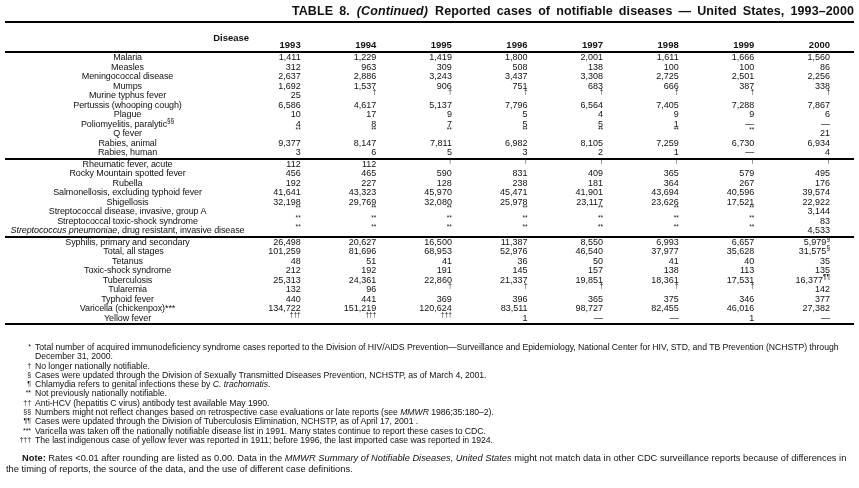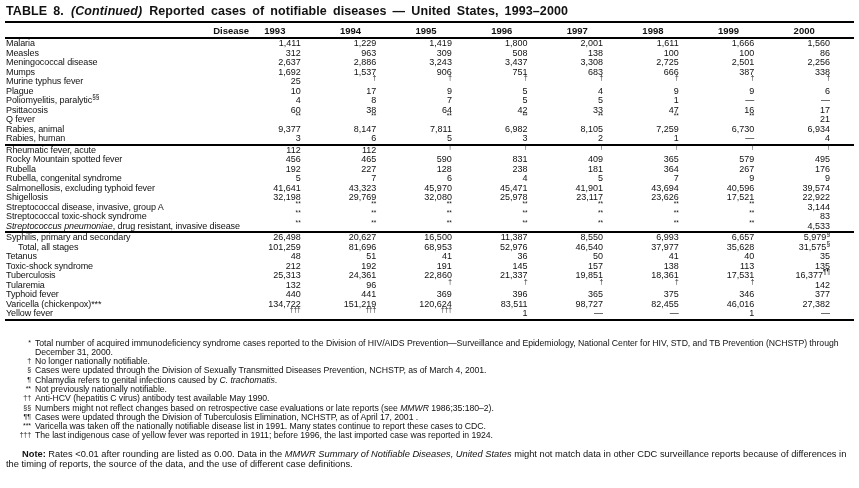--- a/index.html
+++ b/index.html
@@ -9,40 +9,40 @@
     background: #ffffff;
     color: #111111;
     font-family: "Liberation Sans", sans-serif;
     -webkit-font-smoothing: antialiased;
   }
   .page { width: 859px; height: 488px; padding: 2px 5px 0 5px; overflow: hidden; }
 
   .title {
     font-size: 12.5px; font-weight: bold; white-space: nowrap;
     padding: 2px 0 3px 1px; border-bottom: 2px solid #000;
-    letter-spacing: 0.1px; word-spacing: 2.5px;
+    letter-spacing: 0.1px; word-spacing: 2.5px; text-align: right;
   }
   .title .continued { font-style: italic; margin: 0 7px; }
 
   table { width: 849px; border-collapse: collapse; table-layout: fixed; }
   col.c-disease { width: 244px; }
   col.c-year { width: 75.6px; }
 
   thead th {
-    font-size: 9.5px; font-weight: bold; text-align: center;
-    padding: 2px 24px 1px 0; border-bottom: 2px solid #000; white-space: nowrap;
+    font-size: 9.5px; font-weight: bold; text-align: right;
+    padding: 16px 24px 1px 0; border-bottom: 2px solid #000; white-space: nowrap;
   }
   thead th.disease-h { text-align: right; padding: 2px 0 1px 1px; }
 
   tbody td {
     font-size: 9px; line-height: 9.5px; height: 9.5px;
     white-space: nowrap; text-align: right; padding: 0 24px 0 0;
   }
   tbody td.disease {
-    text-align: left; padding: 0 0 0 1px; letter-spacing: -0.1px; overflow: visible;
+    text-align: center; padding: 0 0 0 1px; letter-spacing: -0.1px; overflow: visible;
   }
   tbody td.disease.indent { padding-left: 13px; }
   tr.section-end td { border-bottom: 2.5px solid #000; }
 
   sup { font-size: 6.5px; line-height: 0; vertical-align: super; }
   i { font-style: italic; }
 
   .footnotes { margin-top: 18px; }
   .footnote {
     position: relative; padding-left: 30px;
@@ -140,20 +140,31 @@
           <td>25</td>
           <td><sup>†</sup></td>
           <td><sup>†</sup></td>
           <td><sup>†</sup></td>
           <td><sup>†</sup></td>
           <td><sup>†</sup></td>
           <td><sup>†</sup></td>
           <td><sup>†</sup></td>
         </tr>
         <tr>
+          <td class="disease">Pertussis (whooping cough)</td>
+          <td>6,586</td>
+          <td>4,617</td>
+          <td>5,137</td>
+          <td>7,796</td>
+          <td>6,564</td>
+          <td>7,405</td>
+          <td>7,288</td>
+          <td>7,867</td>
+        </tr>
+        <tr>
           <td class="disease">Plague</td>
           <td>10</td>
           <td>17</td>
           <td>9</td>
           <td>5</td>
           <td>4</td>
           <td>9</td>
           <td>9</td>
           <td>6</td>
         </tr>
@@ -162,31 +173,20 @@
           <td>4</td>
           <td>8</td>
           <td>7</td>
           <td>5</td>
           <td>5</td>
           <td>1</td>
           <td>—</td>
           <td>—</td>
         </tr>
         <tr>
-          <td class="disease">Psittacosis</td>
-          <td>60</td>
-          <td>38</td>
-          <td>64</td>
-          <td>42</td>
-          <td>33</td>
-          <td>47</td>
-          <td>16</td>
-          <td>17</td>
-        </tr>
-        <tr>
           <td class="disease">Q fever</td>
           <td><sup>**</sup></td>
           <td><sup>**</sup></td>
           <td><sup>**</sup></td>
           <td><sup>**</sup></td>
           <td><sup>**</sup></td>
           <td><sup>**</sup></td>
           <td><sup>**</sup></td>
           <td>21</td>
         </tr>
@@ -239,31 +239,20 @@
           <td>192</td>
           <td>227</td>
           <td>128</td>
           <td>238</td>
           <td>181</td>
           <td>364</td>
           <td>267</td>
           <td>176</td>
         </tr>
         <tr>
-          <td class="disease">Rubella, congenital syndrome</td>
-          <td>5</td>
-          <td>7</td>
-          <td>6</td>
-          <td>4</td>
-          <td>5</td>
-          <td>7</td>
-          <td>9</td>
-          <td>9</td>
-        </tr>
-        <tr>
           <td class="disease">Salmonellosis, excluding typhoid fever</td>
           <td>41,641</td>
           <td>43,323</td>
           <td>45,970</td>
           <td>45,471</td>
           <td>41,901</td>
           <td>43,694</td>
           <td>40,596</td>
           <td>39,574</td>
         </tr>
@@ -410,21 +399,21 @@
           <td>1</td>
           <td>—</td>
         </tr>
       </tbody>
   </table>
 
   <div class="footnotes">
       <div class="footnote"><span class="marker">*</span><span>Total number of acquired immunodeficiency syndrome cases reported to the Division of HIV/AIDS Prevention—Surveillance and Epidemiology, National Center for HIV, STD, and TB Prevention (NCHSTP) through December 31, 2000.</span></div>
       <div class="footnote"><span class="marker">†</span><span>No longer nationally notifiable.</span></div>
       <div class="footnote"><span class="marker">§</span><span>Cases were updated through the Division of Sexually Transmitted Diseases Prevention, NCHSTP, as of March 4, 2001.</span></div>
-      <div class="footnote"><span class="marker">¶</span><span>Chlamydia refers to genital infections caused by </span><i>C. trachomatis</i><span>.</span></div>
+      <div class="footnote"><span class="marker">¶</span><span>Chlamydia refers to genital infections these by </span><i>C. trachomatis</i><span>.</span></div>
       <div class="footnote"><span class="marker">**</span><span>Not previously nationally notifiable.</span></div>
       <div class="footnote"><span class="marker">††</span><span>Anti-HCV (hepatitis C virus) antibody test available May 1990.</span></div>
       <div class="footnote"><span class="marker">§§</span><span>Numbers might not reflect changes based on retrospective case evaluations or late reports (see </span><i>MMWR</i><span> 1986;35:180–2).</span></div>
       <div class="footnote"><span class="marker">¶¶</span><span>Cases were updated through the Division of Tuberculosis Elimination, NCHSTP, as of April 17, 2001 .</span></div>
       <div class="footnote"><span class="marker">***</span><span>Varicella was taken off the nationally notifiable disease list in 1991.  Many states continue to report these cases to CDC.</span></div>
       <div class="footnote"><span class="marker">†††</span><span>The last indigenous case of yellow fever was reported in 1911; before 1996, the last imported case was reported in 1924.</span></div>
     </div>
 
   <div class="note"><span class="note-label">Note:</span><span> Rates &lt;0.01 after rounding are listed as 0.00. Data in the </span><i>MMWR Summary of Notifiable Diseases, United States</i><span> might not match data in other CDC surveillance reports because of differences in the timing of reports, the source of the data, and the use of different case definitions.</span></div>
 

